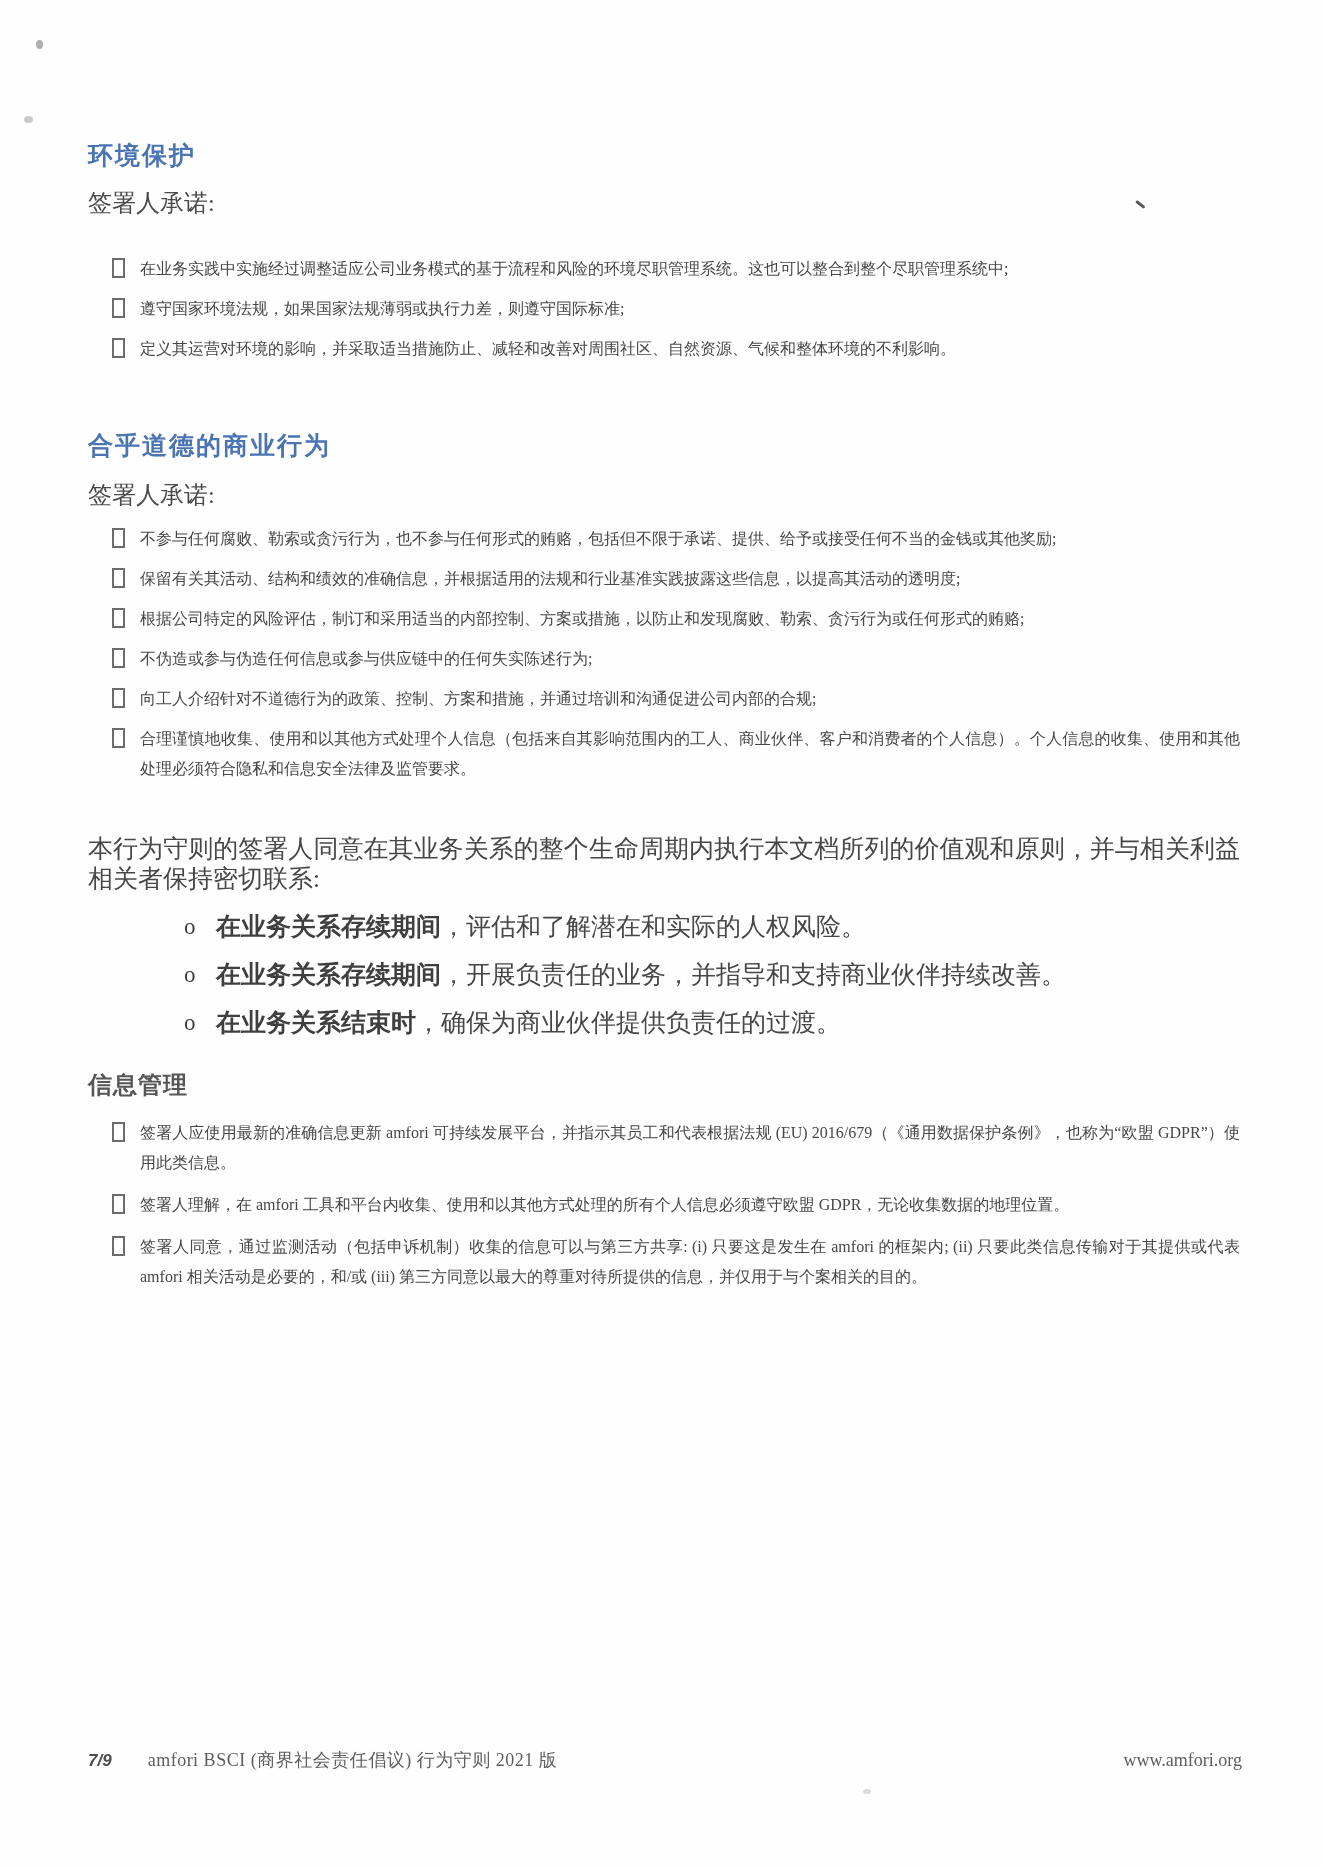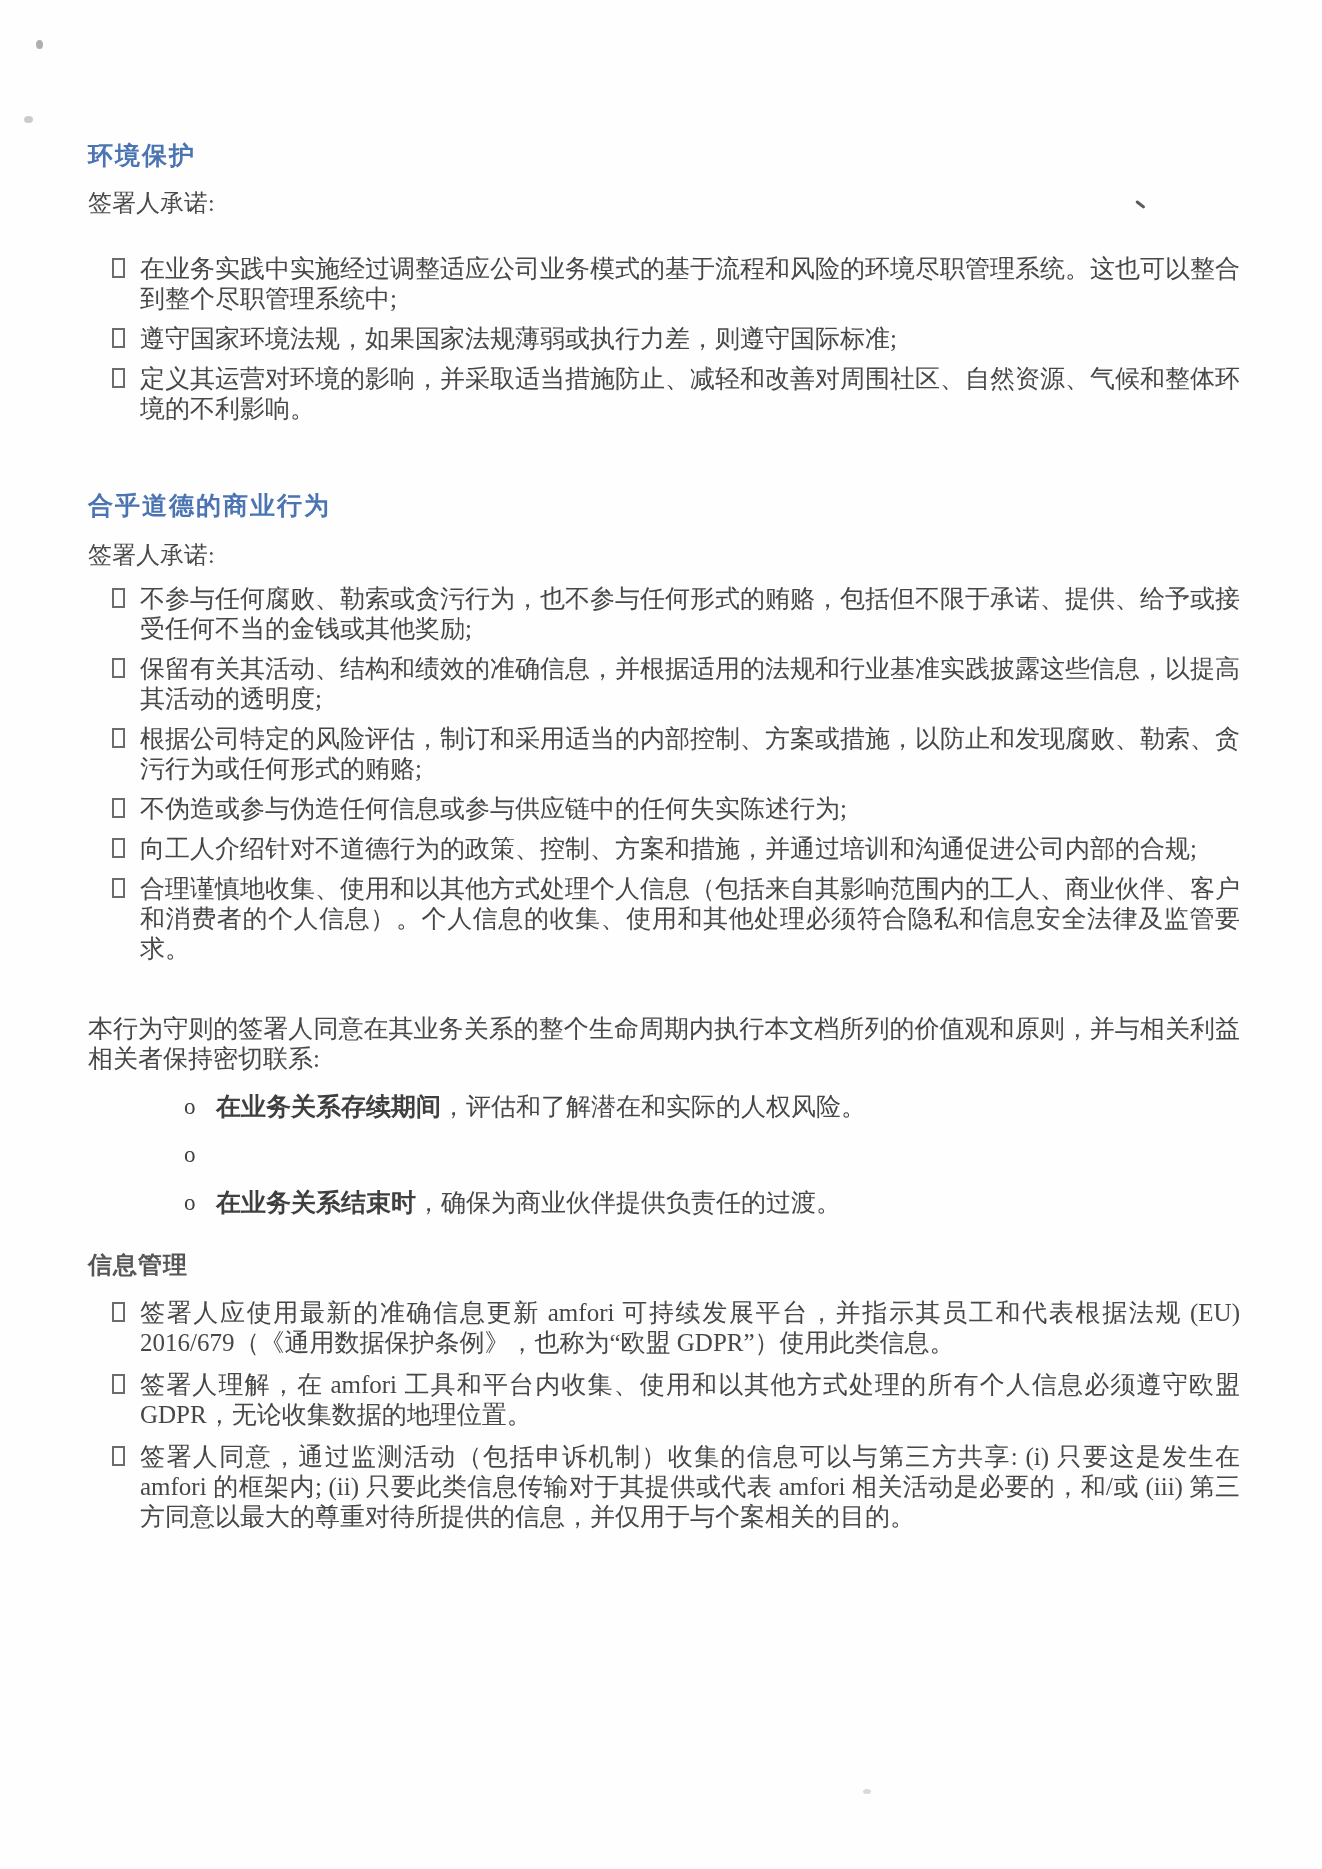--- a/index.html
+++ b/index.html
@@ -37,21 +37,21 @@
     margin-bottom: 10px;
     padding-left: 24px;
   }
   .tofu {
     flex: 0 0 auto;
     width: 13px; height: 20px;
     border: 2px solid #6c6c6c;
     margin: 4px 15px 0 0;
   }
   .btext {
-    font-size: 25px; line-height: 30px;
+    font-size: 16px; line-height: 30px;
     width: 1100px;
     color: #474747;
     text-align: justify;
   }
 
   
   .chapter {
     margin-top: 84px;
     color: #7fa9da;
     font-weight: bold;
@@ -181,20 +181,21 @@
 
     <div class="para">本行为守则的签署人同意在其业务关系的整个生命周期内执行本文档所列的价值观和原则，并与相关利益相关者保持密切联系:</div>
 
     <ul class="olist">
       <li>
         <span class="omark">o</span>
         <span><b class="olead">在业务关系存续期间</b><span>，评估和了解潜在和实际的人权风险。</span></span>
       </li>
       <li>
         <span class="omark">o</span>
+        <span><b class="olead">在业务关系存续期间</b><span>，开展负责任的业务，并指导和支持商业伙伴持续改善。</span></span>
       </li>
       <li>
         <span class="omark">o</span>
         <span><b class="olead">在业务关系结束时</b><span>，确保为商业伙伴提供负责任的过渡。</span></span>
       </li>
     </ul>
 
     <div class="info-heading">信息管理</div>
     <ul class="blist info">
       <li>
@@ -206,14 +207,19 @@
         <span class="btext">签署人理解，在 amfori 工具和平台内收集、使用和以其他方式处理的所有个人信息必须遵守欧盟 GDPR，无论收集数据的地理位置。</span>
       </li>
       <li>
         <span class="tofu"></span>
         <span class="btext">签署人同意，通过监测活动（包括申诉机制）收集的信息可以与第三方共享: (i) 只要这是发生在 amfori 的框架内; (ii) 只要此类信息传输对于其提供或代表 amfori 相关活动是必要的，和/或 (iii) 第三方同意以最大的尊重对待所提供的信息，并仅用于与个案相关的目的。</span>
       </li>
     </ul>
 
   </div>
 
+  <div class="footer">
+    <span class="pageno">7/9</span>
+    <span class="doc">amfori BSCI (商界社会责任倡议) 行为守则 2021 版</span>
+    <span class="site">www.amfori.org</span>
+  </div>
 
 </div>
 
 </body></html>

